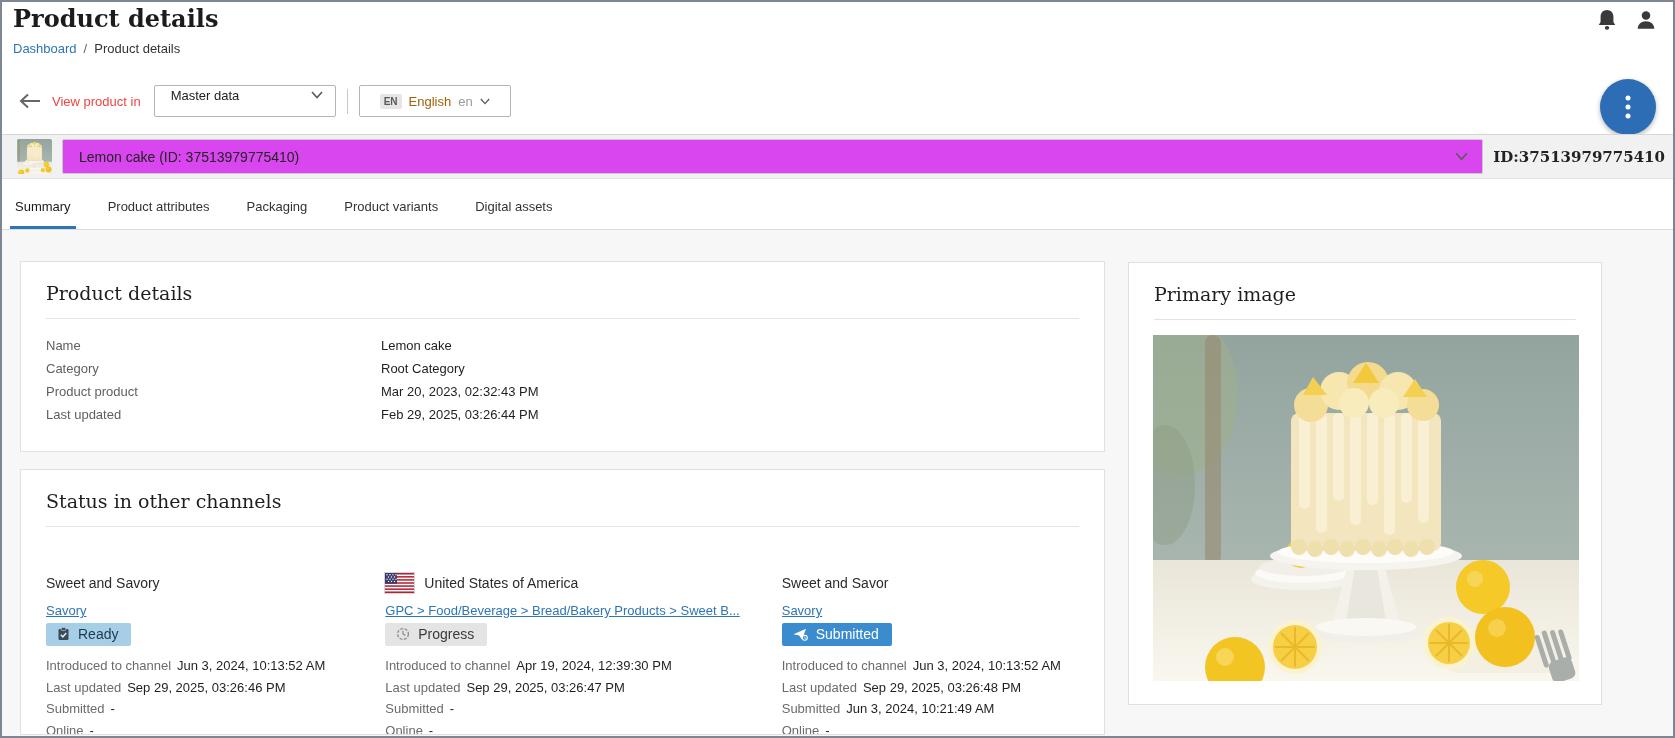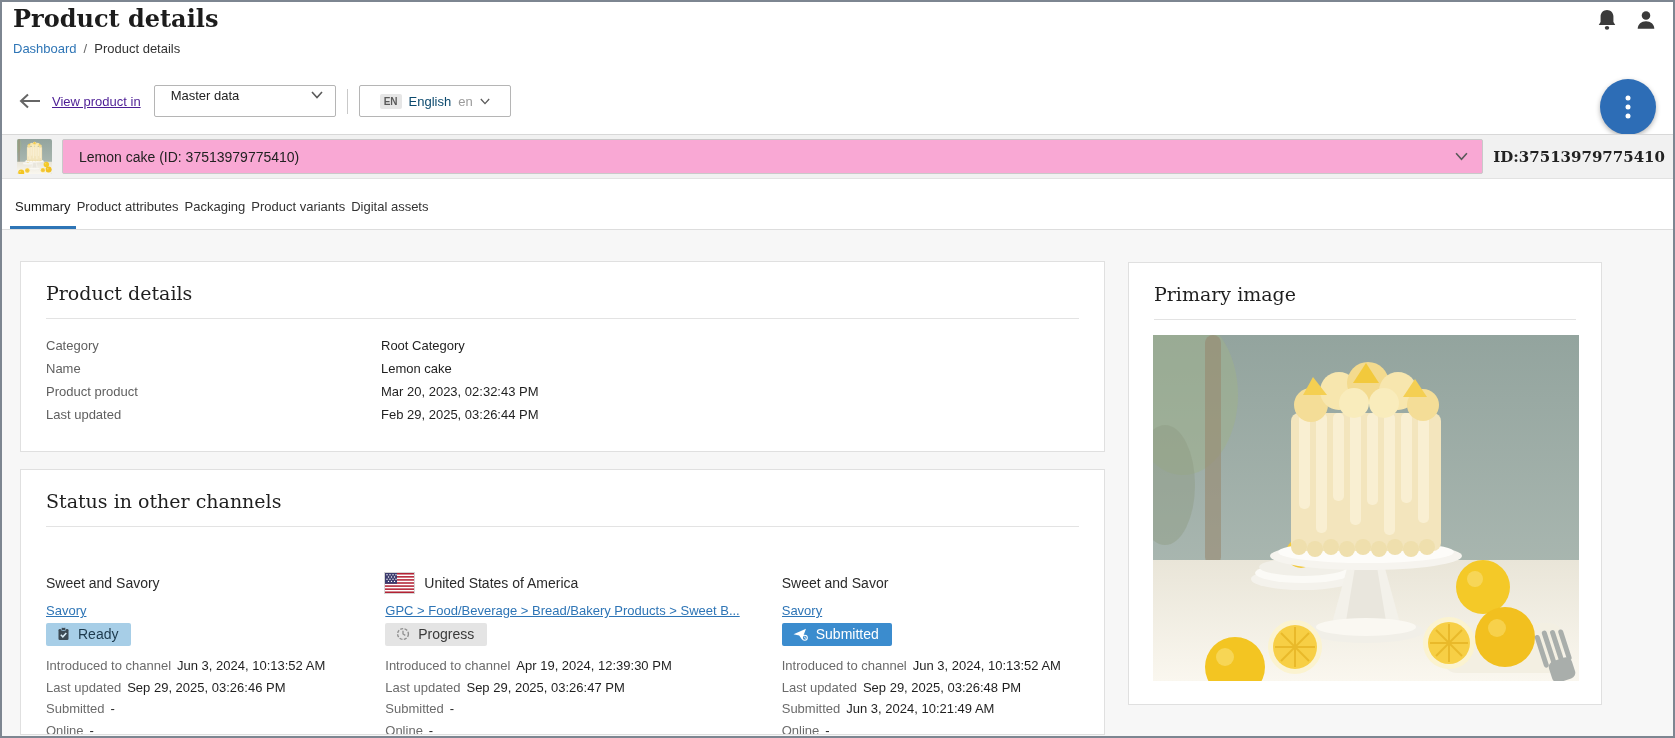--- a/index.html
+++ b/index.html
@@ -16,60 +16,60 @@
     font-size:24px; font-weight:600; color:#1c1c1c;
   }
   .header-icons { position:absolute; right:14px; top:5px; display:flex; gap:13px; align-items:center; }
   .icon-btn { width:26px; height:26px; display:flex; align-items:center; justify-content:center; cursor:pointer; }
   .breadcrumb { position:absolute; left:11px; top:39px; font-size:13px; color:#666; display:flex; gap:7px; align-items:center; }
   .breadcrumb a { color:#2e75b6; text-decoration:none; cursor:pointer; }
   .crumb-current { color:#333; }
   
   .toolbar { position:absolute; left:16px; top:82px; height:34px; display:flex; align-items:center; }
   .back-arrow { width:26px; height:18px; cursor:pointer; display:flex; align-items:center; }
-  .view-label { margin-left:8px; font-size:13px; color:#4c1d95;text-decoration:underline; }
+  .view-label { margin-left:8px; font-size:13px; color:#ef4444; }
   .select-box {
     margin-left:13px; width:182px; height:32px; background:#fff;
     border:1px solid #b5b5b5; border-radius:2px; display:flex; align-items:center;
     padding:0 12px 12px 16px; font-size:13px; color:#222; cursor:pointer;
   }
   .select-box .grow { flex:1; }
   .v-divider { width:1px; height:25px; background:#c9c9c9; margin:0 11px; }
   .lang-box {
     height:32px; border:1px solid #b5b5b5; border-radius:2px; background:#fff;
     display:flex; align-items:center; gap:7px; padding:0 20px; cursor:pointer;
   }
   .lang-badge { background:#e6e6e6; color:#5a5a5a; font-size:10px; font-weight:bold; padding:2px 4px; border-radius:2px; }
-  .lang-name { font-size:13px; color:#0c4a6e; }
+  .lang-name { font-size:13px; color:#a16207; }
   .lang-code { font-size:13px; color:#9a9a9a; }
   .fab {
     position:absolute; left:1598px; top:77px; width:56px; height:56px; border-radius:50%;
     background:#2d6db6; box-shadow:0 2px 5px rgba(0,0,0,.3); cursor:pointer;
     display:flex; align-items:center; justify-content:center;
   }
   
   .product-band {
     position:absolute; left:0; top:132px; right:0; height:45px; background:#f1f1f1;
     border-top:1px solid #d8d8d8; border-bottom:1px solid #e2e2e2;
     display:flex; align-items:center; padding:0 8px 0 15px;
   }
   .thumb { width:35px; height:35px; border-radius:2px; overflow:hidden; flex:none; }
   .product-select {
-    margin-left:10px; flex:1; height:35px; background:#f9a8d4; border:1px solid #c9c9c9; border-radius:2px;
+    margin-left:10px; flex:1; height:35px; background:#d946ef; border:1px solid #c9c9c9; border-radius:2px;
     display:flex; align-items:center; padding:0 14px 0 16px; font-size:14px; color:#222; cursor:pointer;
   }
   .product-select .grow { flex:1; }
   .band-id {
     margin-left:10px; font-family:"DejaVu Serif","Liberation Serif",serif;
     font-size:15px; font-weight:600; color:#222; white-space:nowrap;
   }
   
   .tabs {
     position:absolute; left:0; top:178px; right:0; height:50px; background:#fff;
-    border-bottom:1px solid #ddd; display:flex; align-items:flex-end; padding-left:10px;
+    border-bottom:1px solid #ddd; display:flex; align-items:flex-end; gap:31px; padding-left:10px;
   }
   .tab { font-size:13px; color:#333; padding:0 3px 15px; position:relative; cursor:pointer; white-space:nowrap; }
   .tab.active { color:#1a1a1a; }
   .tab.active::after { content:""; position:absolute; left:-2px; right:-2px; bottom:0; height:3px; background:#2e75b6; }
   
   .content { position:absolute; left:0; top:228px; right:0; bottom:0; background:#f7f7f7; }
   .card { position:absolute; background:#fff; border:1px solid #e0e0e0; overflow:hidden; }
   #card-details  { left:18px;   top:31px;  width:1085px; height:191px; }
   #card-channels { left:18px;   top:239px; width:1085px; height:266px; }
   #card-image    { left:1126px; top:32px;  width:474px;  height:443px; }
@@ -293,26 +293,26 @@
     <div class="tab">Digital assets</div>
   </div>
 
   <div class="content">
 
     <div class="card" id="card-details">
       <div class="card-title">Product details</div>
       <div class="card-divider"></div>
       <div class="kv-rows">
         <div class="kv-row">
+          <div class="kv-label">Name</div>
+          <div class="kv-value">Lemon cake</div>
+        </div>
+        <div class="kv-row">
           <div class="kv-label">Category</div>
           <div class="kv-value">Root Category</div>
-        </div>
-        <div class="kv-row">
-          <div class="kv-label">Name</div>
-          <div class="kv-value">Lemon cake</div>
         </div>
         <div class="kv-row">
           <div class="kv-label">Product product</div>
           <div class="kv-value">Mar 20, 2023, 02:32:43 PM</div>
         </div>
         <div class="kv-row">
           <div class="kv-label">Last updated</div>
           <div class="kv-value">Feb 29, 2025, 03:26:44 PM</div>
         </div>
       </div>

